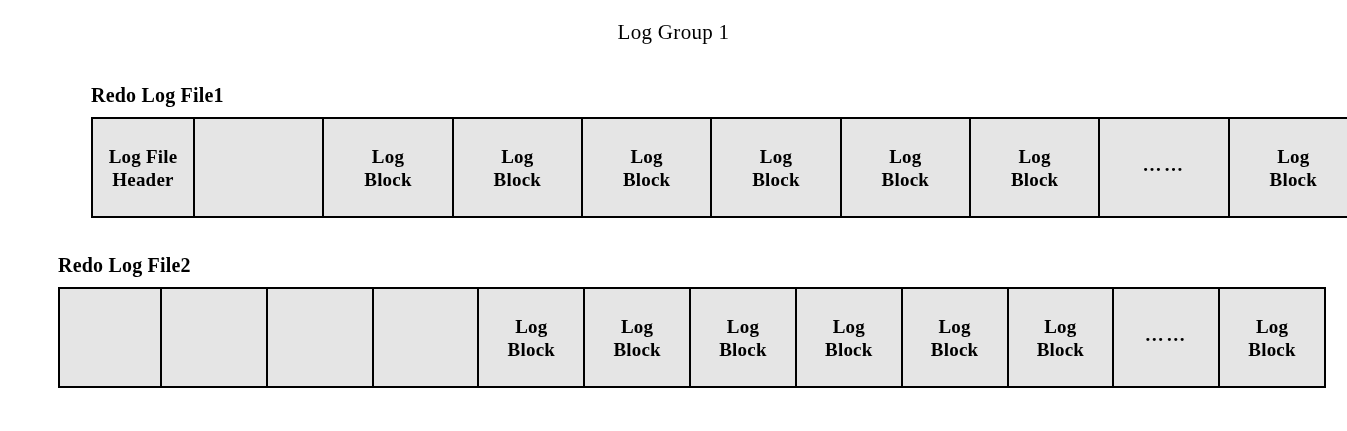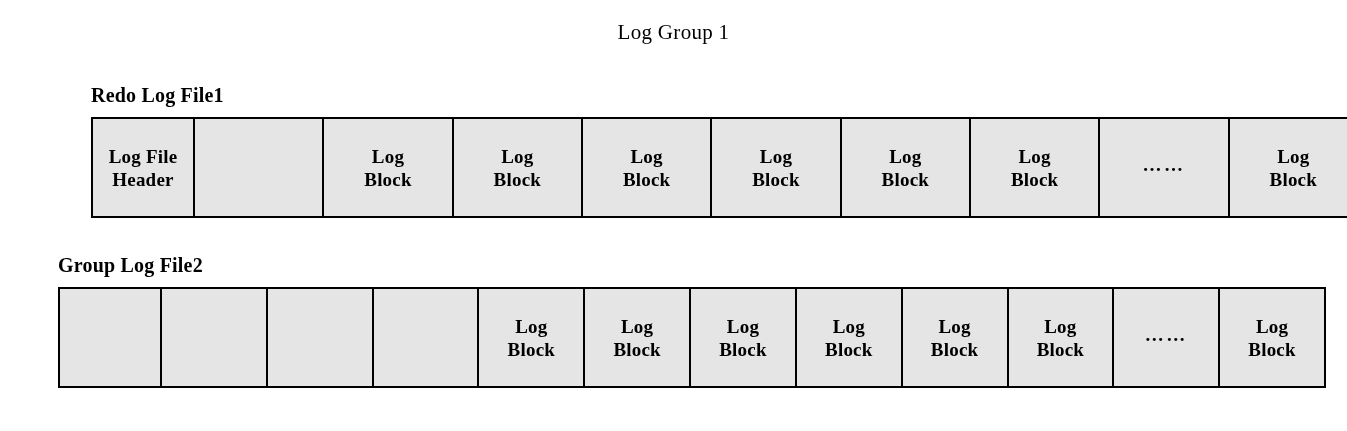--- a/index.html
+++ b/index.html
@@ -115,21 +115,21 @@
 Block</div>
       <div class="cell">Log
 Block</div>
       <div class="cell dots">……</div>
       <div class="cell">Log
 Block</div>
     </div>
   </div>
 
   <div class="file-group row2">
-    <div class="file-label">Group Log File2</div>
+    <div class="file-label">Redo Log File2</div>
     <div class="strip">
       <div class="cell narrow"></div>
       <div class="cell"></div>
       <div class="cell"></div>
       <div class="cell"></div>
       <div class="cell">Log
 Block</div>
       <div class="cell">Log
 Block</div>
       <div class="cell">Log

